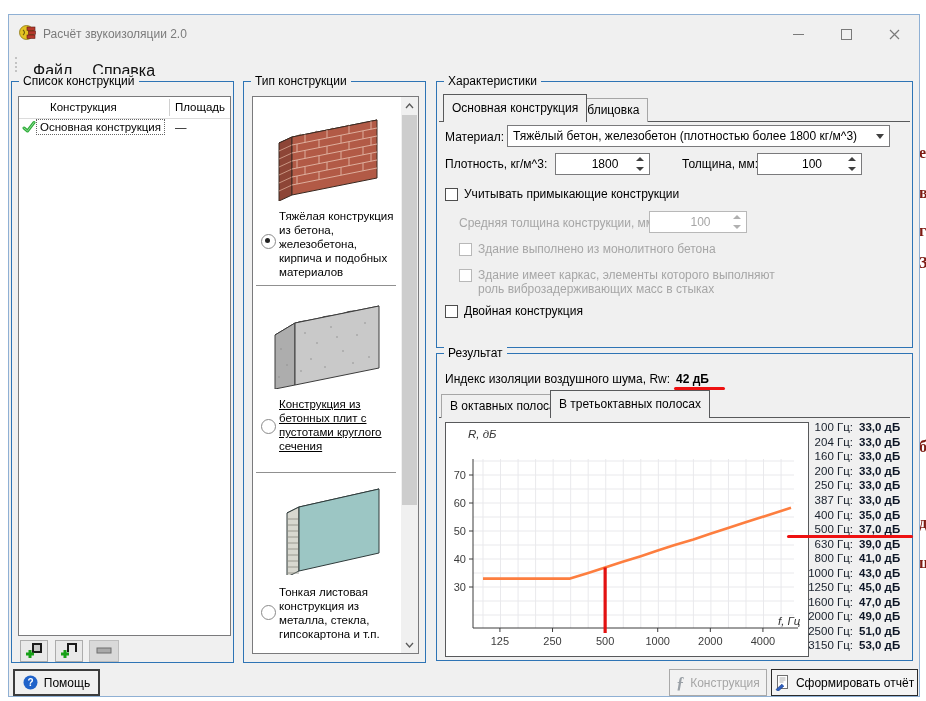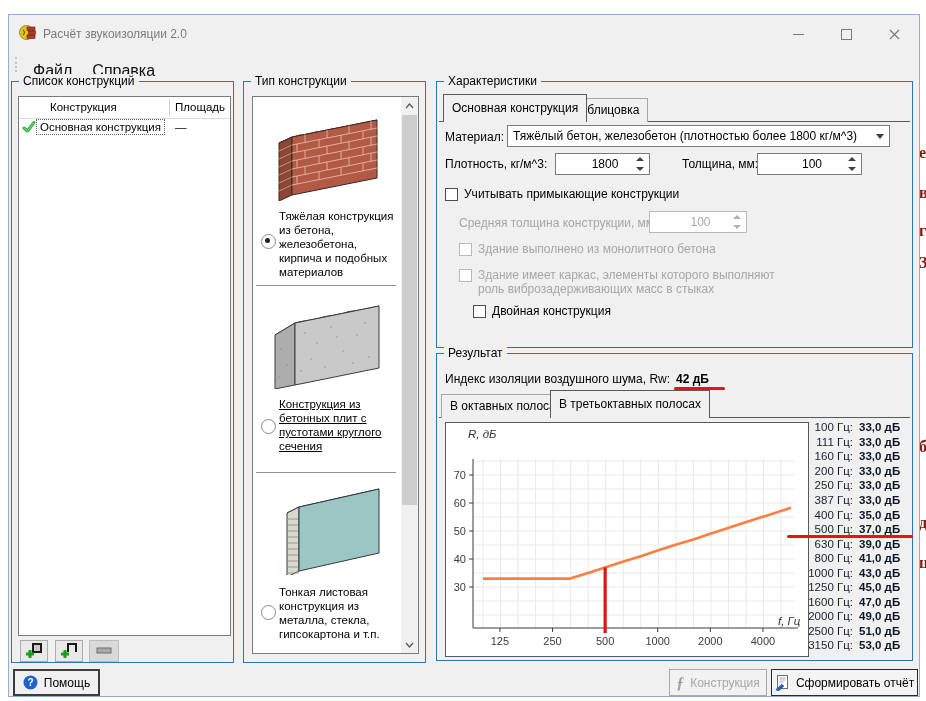--- a/index.html
+++ b/index.html
@@ -81,21 +81,21 @@
   #spin-density{left:118px;top:71px;width:95px;height:22px;}
   #spin-thickness{left:320px;top:71px;width:105px;height:22px;}
   .checkrow{position:absolute;display:flex;align-items:flex-start;font-size:12px;color:#000;}
   .checkbox{flex:0 0 13px;width:13px;height:13px;border:1px solid #4d4d4d;background:#fff;margin-right:6px;margin-top:1px;box-sizing:border-box;}
   .checkrow.dis{color:#a6a6a6;} .checkrow.dis .checkbox{border-color:#b8b8b8;}
   #cb-adjacent{left:8px;top:105px;}
   #lbl-avg{left:22px;top:134px;}
   #spin-avg{left:212px;top:129px;width:98px;height:22px;}
   #cb-monolithic{left:22px;top:160px;}
   #cb-frame{left:22px;top:186px;width:330px;line-height:14px;}
-  #cb-double{left:8px;top:222px;margin-left:28px;}
+  #cb-double{left:8px;top:222px;}
   
   #rw-line{position:absolute;left:8px;top:18px;font-size:12px;white-space:nowrap;}
   #rw-value{position:relative;font-weight:bold;margin-left:6px;}
   #rw-value::after{content:"";position:absolute;left:-2px;right:-16px;bottom:-4px;height:3px;background:#ee1111;border-radius:2px;}
   #tabs-result{left:2px;top:36px;right:2px;border-bottom:1px solid #58595b;}
   #tab-octave{left:2px;} #tab-third{left:111px;}
   #chart-box{position:absolute;left:8px;top:68px;width:364px;height:235px;background:#fff;border:1px solid #58595b;box-sizing:border-box;}
   #freq-list{position:absolute;left:366px;top:66px;width:112px;}
   .freq-row{position:relative;height:14.55px;font-size:11.5px;display:flex;align-items:center;white-space:nowrap;}
   .freq-f{width:50px;text-align:right;color:#18202c;}
@@ -396,21 +396,21 @@
             <polyline points="37.0,155.6 53.9,155.6 72.7,155.6 89.6,155.6 106.5,155.6 124.1,155.6 142.2,150.0 159.1,144.4 176.7,138.8 194.8,133.2 211.7,127.6 228.7,122.0 247.4,116.4 264.3,110.8 281.3,105.2 298.8,99.6 345.0,84.8" fill="none" stroke="#fd7e3f" stroke-width="2.6" stroke-linejoin="round"></polyline>
             <line x1="159.13341779107526" y1="210" x2="159.13341779107526" y2="144.4" stroke="#e31212" stroke-width="3.2"></line>
           </svg>
       </div>
       <div id="freq-list">
           <div class="freq-row">
             <span class="freq-f">100 Гц:</span>
             <span class="freq-v">33,0 дБ</span>
           </div>
           <div class="freq-row">
-            <span class="freq-f">111 Гц:</span>
+            <span class="freq-f">204 Гц:</span>
             <span class="freq-v">33,0 дБ</span>
           </div>
           <div class="freq-row">
             <span class="freq-f">160 Гц:</span>
             <span class="freq-v">33,0 дБ</span>
           </div>
           <div class="freq-row">
             <span class="freq-f">200 Гц:</span>
             <span class="freq-v">33,0 дБ</span>
           </div>

